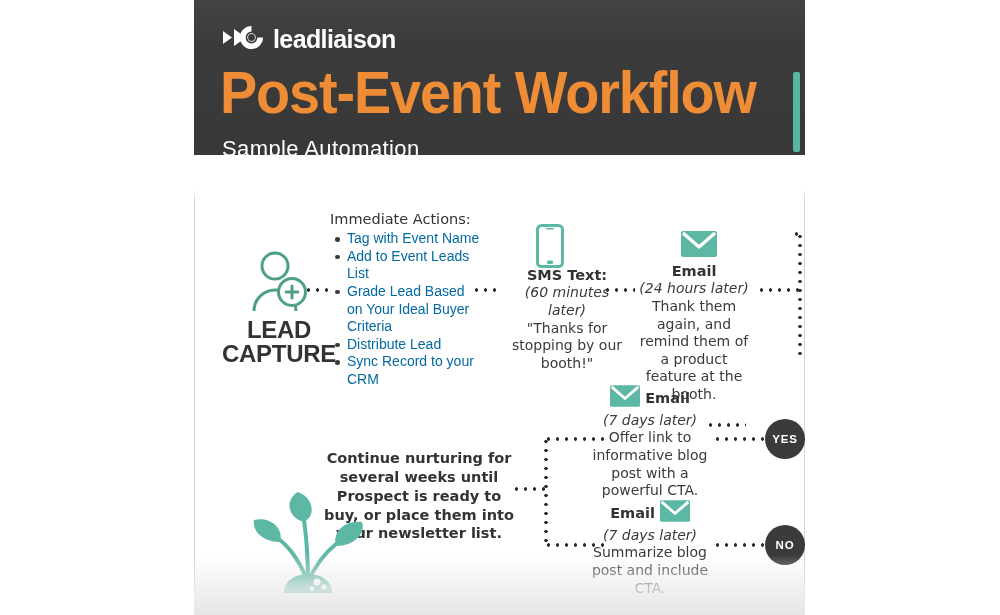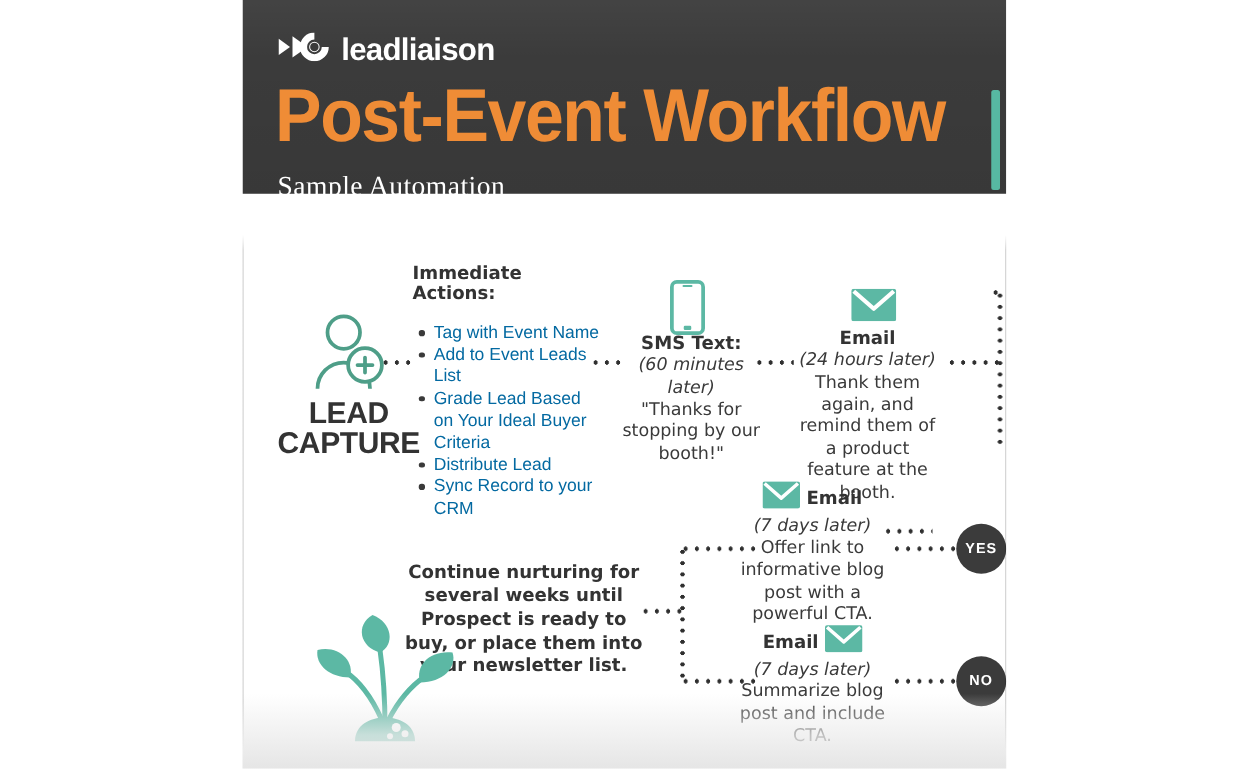--- a/index.html
+++ b/index.html
@@ -100,21 +100,21 @@
   }
 
   #subhead {
     position: absolute;
     left: 28px;
     top: 136px;
     color: #ffffff;
     font-size: 22px;
     font-weight: 400;
     letter-spacing: .4px;
-    font-family: Liberation Serif, serif;
+    font-family: Liberation Sans, sans-serif;
   }
 
   #accent-bar {
     position: absolute;
     right: 5px;
     top: 72px;
     width: 7px;
     height: 80px;
     background: #57b8a2;
     border-radius: 2px;
@@ -141,23 +141,23 @@
 
   
   #immediate-actions {
     position: absolute;
     left: 136px;
     top: 211px;
     width: 150px;
   }
   #ia-title {
     font-size: 14.5px;
-    font-weight: 700;
+    font-weight: 400;
     color: #333333;
-    margin-bottom: 14px;
+    margin-bottom: 3px;
     font-family: "DejaVu Sans", sans-serif;
   }
   #ia-list {
     list-style: none;
     font-size: 14px;
     line-height: 1.26;
     color: #0369a1;
     padding-left: 17px;
   }
   #ia-list li {
@@ -188,21 +188,21 @@
     font-size: 14.5px;
     color: #333333;
   }
   .node-sub {
     font-style: italic;
     font-size: 14px;
     color: #3a3a3a;
   }
   .node-body { font-size: 14px; }
 
-  #node-sms   { left: 299px; top: 266px; width: 120px; }
+  #node-sms   { left: 313px; top: 266px; width: 120px; }
   #node-email1{ left: 440px; top: 262px; width: 120px; }
   #node-email2{ left: 396px; top: 385px; width: 120px; }
   #node-email3{ left: 396px; top: 500px; width: 120px; }
 
   .icon-phone { position: absolute; left: 342px; top: 224px; }
   .icon-env1  { position: absolute; left: 487px; top: 231px; }
 
   .title-with-icon {
     display: flex;
     align-items: center;

